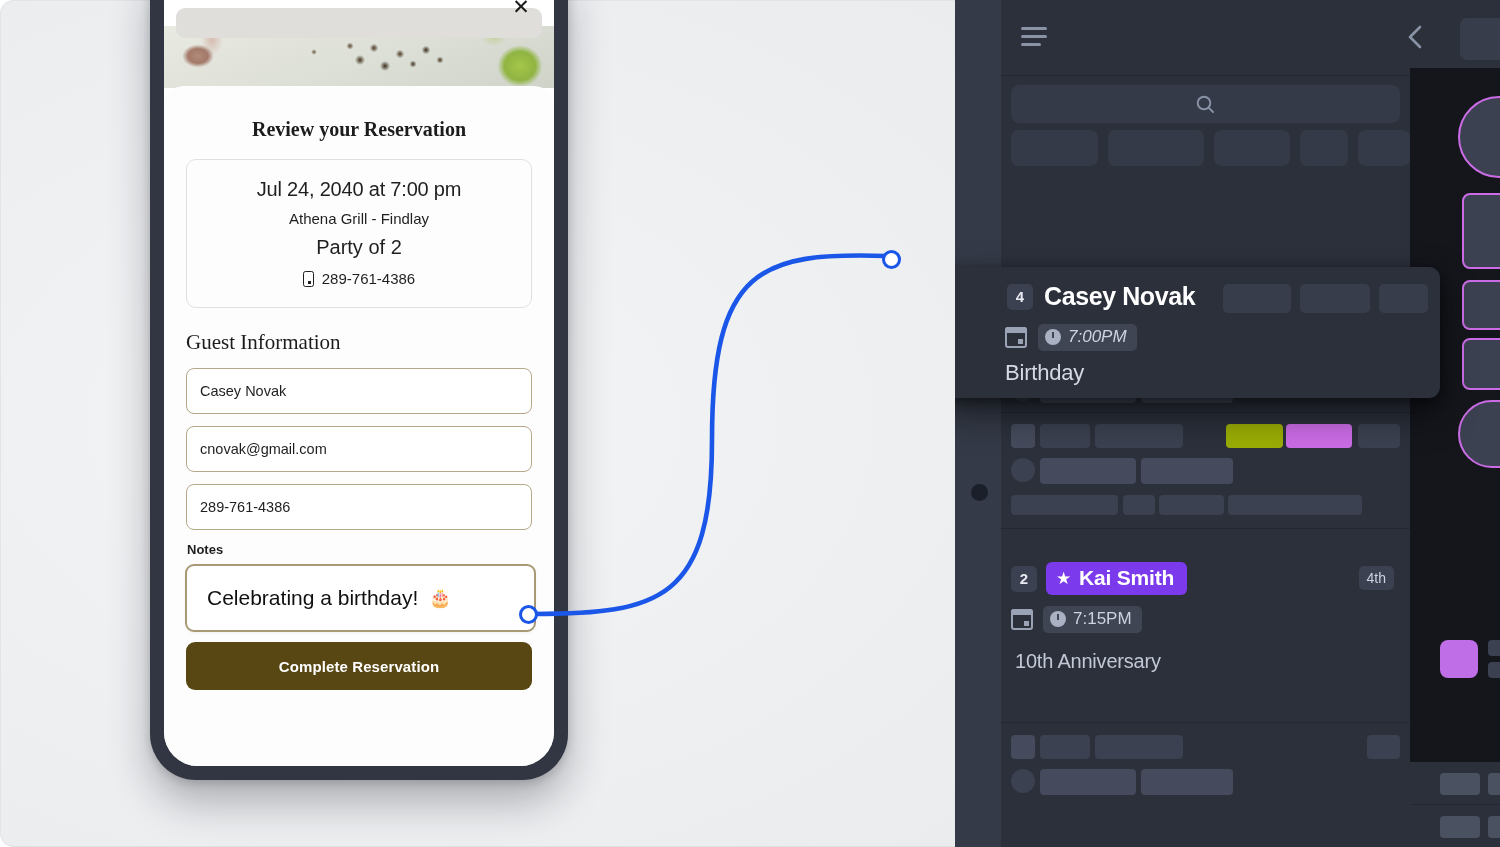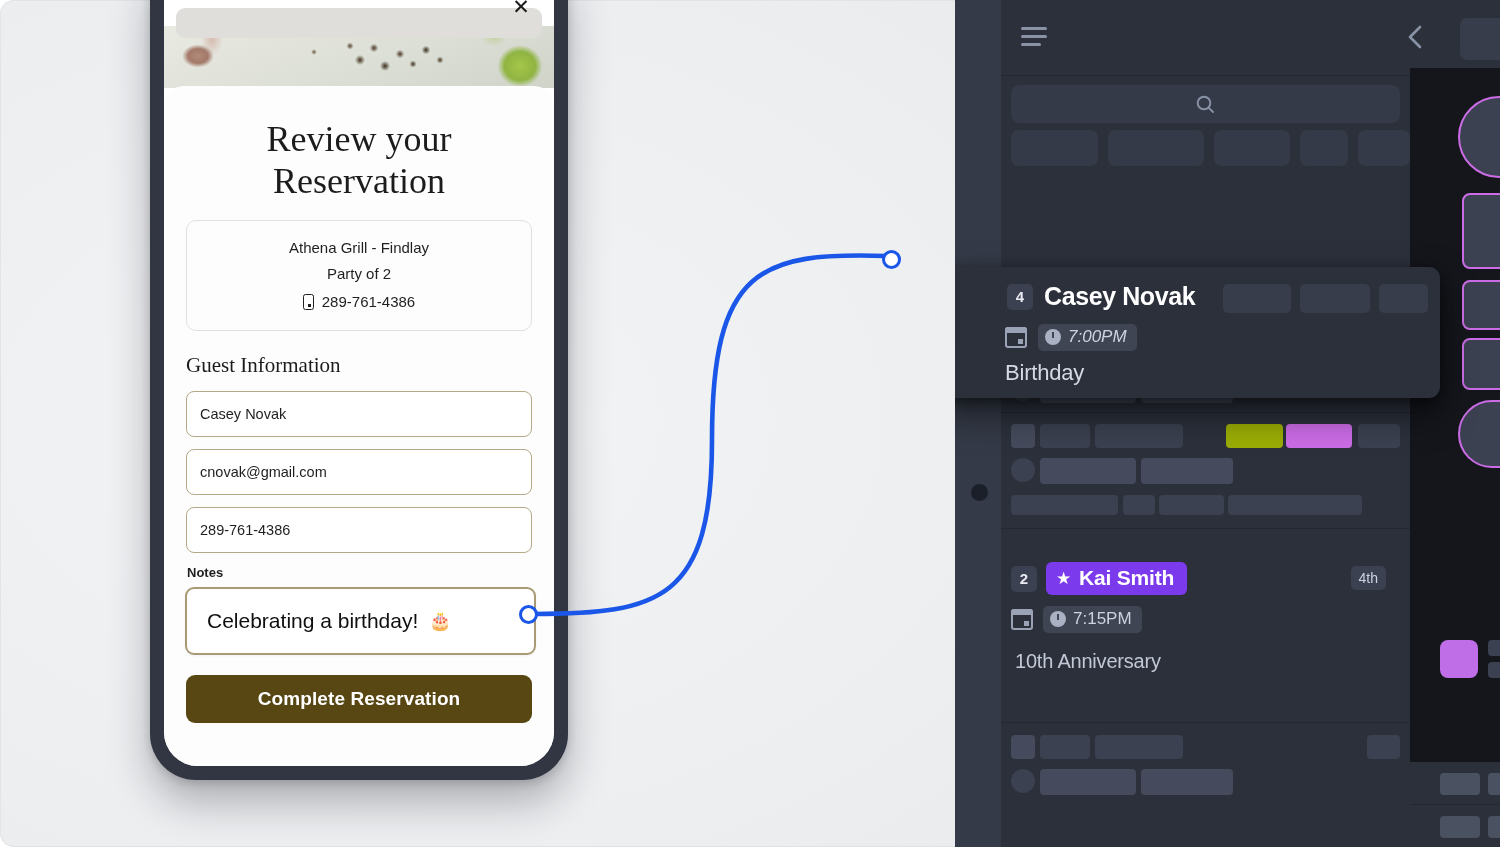--- a/index.html
+++ b/index.html
@@ -69,29 +69,29 @@
     filter:blur(.4px);
   }
   
   .sheet{
     position:absolute;left:0;top:118px;right:0;bottom:0;
     background:#fdfdfd;border-radius:20px 20px 0 0;
     padding:22px 22px 0 22px;box-sizing:border-box;
   }
   .sheet-title{
     font-family:"Liberation Serif","DejaVu Serif",serif;
-    font-size:36px;color:#1c1c1c;text-align:center;margin:10px 0 18px 0;font-weight:400;
+    font-size:20px;color:#1c1c1c;text-align:center;margin:10px 0 18px 0;font-weight:700;
   }
   .summary{
     border:1px solid #e1e0dc;border-radius:10px;padding:18px 10px 20px 10px;
     text-align:center;color:#1f1f1f;
   }
   .summary .l1{font-size:20px;letter-spacing:-.2px;margin-bottom:9px;}
   .summary .l2{font-size:15px;margin-bottom:9px;}
-  .summary .l3{font-size:15px;margin-bottom:11px;}
+  .summary .l3{font-size:20px;margin-bottom:11px;}
   .summary .l4{font-size:15px;display:flex;align-items:center;justify-content:center;gap:8px;}
   .phone-glyph{
     display:inline-block;width:11px;height:16px;border:1.6px solid #1f1f1f;border-radius:2.5px;
     position:relative;box-sizing:border-box;
   }
   .phone-glyph::after{content:"";position:absolute;left:4.5px;bottom:2px;width:3px;height:3px;background:#1f1f1f;}
 
   .section-title{
     font-family:"Liberation Serif","DejaVu Serif",serif;
     font-size:21px;color:#1c1c1c;margin:22px 0 13px 0;font-weight:400;
@@ -103,23 +103,23 @@
   }
   .notes-label{font-size:13px;color:#1f1f1f;margin:10px 0 7px 1px;font-weight:600;}
   .notes-box{
     position:relative;height:68px;border:2px solid #a89a74;border-radius:9px;background:#fff;
     display:flex;align-items:center;padding:12px 20px;box-sizing:border-box;
     color:#101010;font-size:21px;margin-left:-1px;margin-right:-4px;
     box-shadow:0 1px 3px rgba(0,0,0,.05);
   }
   .cake{margin-left:11px;font-size:18px;}
   .cta{
-    margin-top:20px;height:48px;border-radius:9px;background:#584713;
+    margin-top:10px;height:48px;border-radius:9px;background:#584713;
     display:flex;align-items:center;justify-content:center;
-    color:#ffffff;font-size:19px;font-weight:600;letter-spacing:.1px;
+    color:#ffffff;font-size:15px;font-weight:600;letter-spacing:.1px;
   }
 
   
   .dark-app{position:absolute;left:955px;top:0;width:545px;height:847px;background:#2b303b;overflow:hidden;}
   .dark-rail{position:absolute;left:0;top:0;width:46px;height:847px;background:#343a47;}
   .rail-dot{position:absolute;left:16px;top:484px;width:17px;height:17px;border-radius:50%;background:#1b1f29;}
 
   .topbar{
     position:absolute;left:46px;top:0;right:0;height:76px;background:#2b303b;
     border-bottom:1px solid #232833;box-sizing:border-box;
@@ -220,20 +220,21 @@
       </div>
 
       <div class="url-bar">
         <div class="url-close">✕</div>
       </div>
 
       <div class="sheet">
         <div class="sheet-title">Review your Reservation</div>
 
         <div class="summary">
+          <div class="l1">Jul 24, 2040 at 7:00 pm</div>
           <div class="l2">Athena Grill - Findlay</div>
           <div class="l3">Party of 2</div>
           <div class="l4">
             <span class="phone-glyph"></span>
             <span>289-761-4386</span>
           </div>
         </div>
 
         <div class="section-title">Guest Information</div>
 
@@ -323,21 +324,21 @@
       </div>
 
       <div class="res-row" style="top:452px;height:193px;">
         <div style="position:absolute;left:10px;top:33px;display:flex;align-items:center;gap:9px;">
           <span class="badge-num">2</span>
           <span class="name-pill">
             <span style="font-size:17px;line-height:1">★</span>
             <span>Kai Smith</span>
           </span>
         </div>
-        <div class="right-pill" style="position:absolute;right:24px;top:37px;">4th</div>
+        <div class="right-pill" style="position:absolute;right:16px;top:37px;">4th</div>
         <div style="position:absolute;left:10px;top:77px;display:flex;align-items:center;gap:10px;">
           <span class="cal-glyph"></span>
           <span class="time-pill">
             <span class="clock-dot"></span>
             <span>7:15PM</span>
           </span>
         </div>
         <div class="note-line" style="position:absolute;left:14px;top:113px;margin-top:8px;">10th Anniversary</div>
       </div>
 

